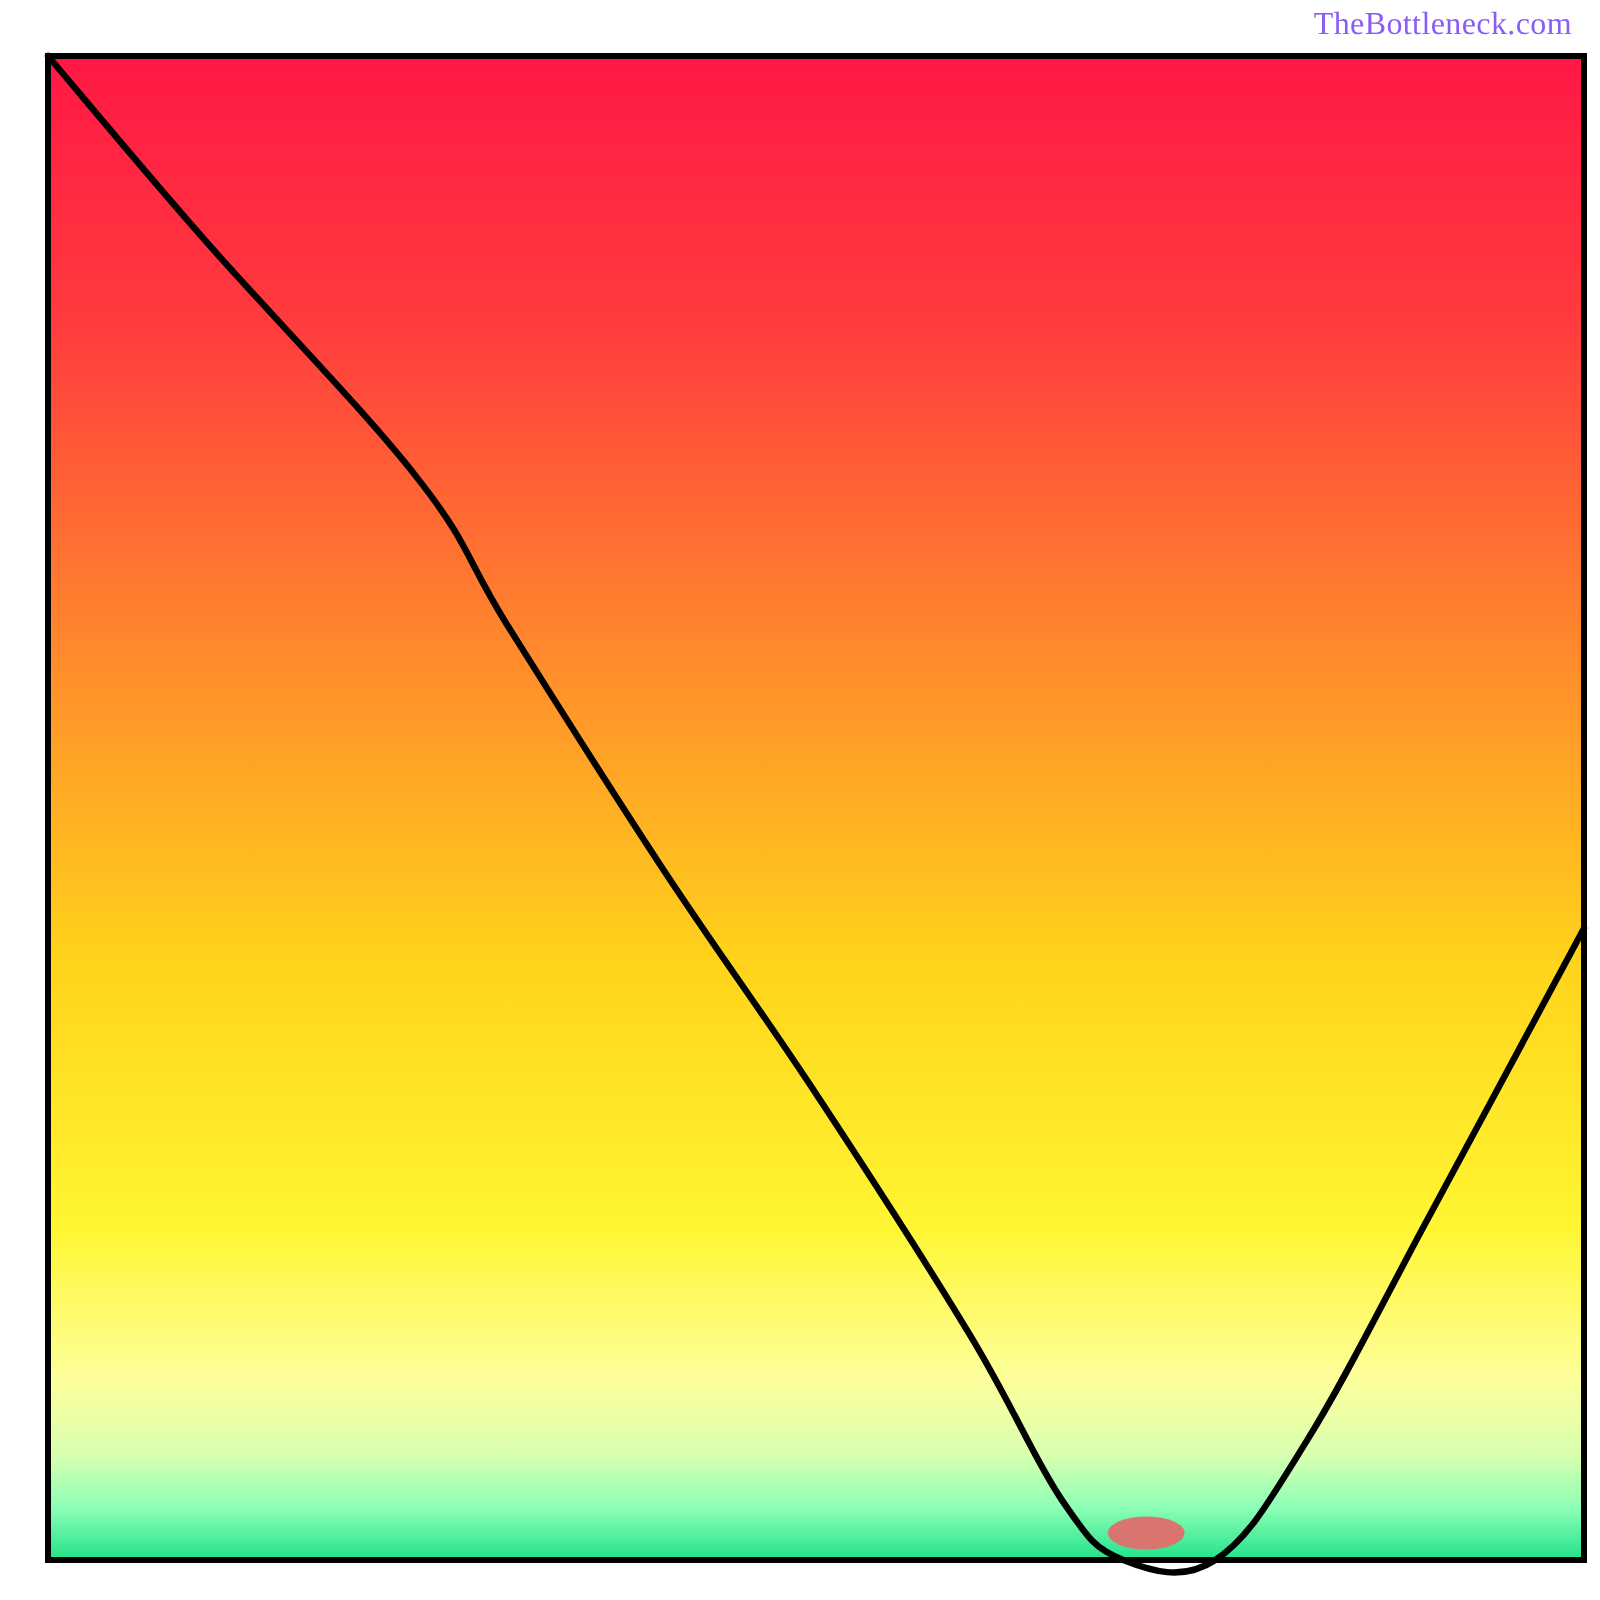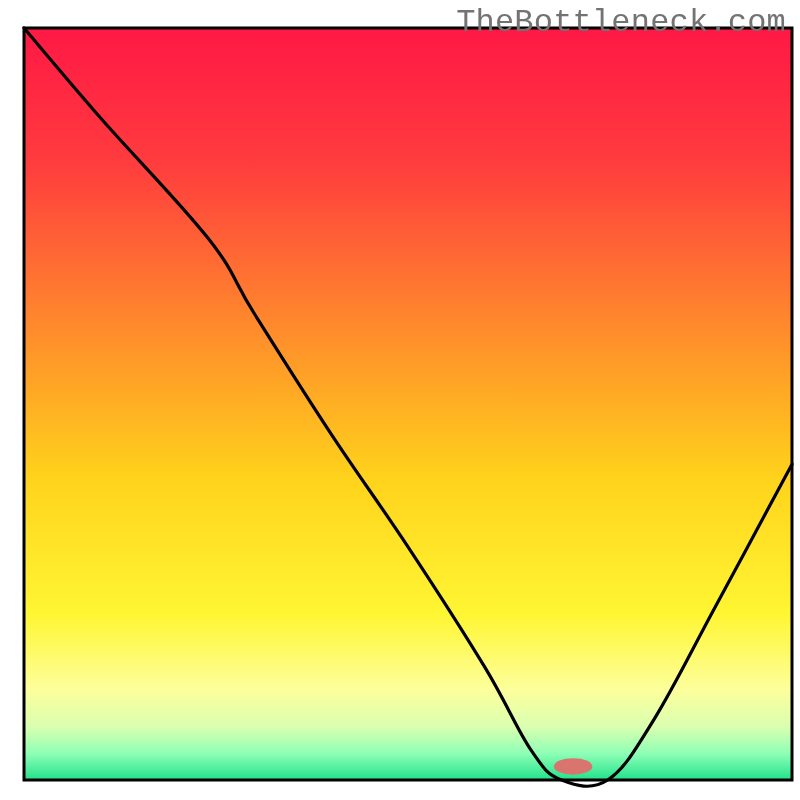--- a/index.html
+++ b/index.html
@@ -12,24 +12,24 @@
   }
   .chart-wrap {
     position: relative;
     width: 800px;
     height: 800px;
   }
   .watermark {
     position: absolute;
     top: 4px;
     right: 14px;
-    font-family: Liberation Mono, monospace;
-    font-size: 32px;
+    font-family: Liberation Serif, serif;
+    font-size: 16px;
     font-weight: 500;
-    color: #737373;
+    color: #8b5cf6;
     letter-spacing: 0.2px;
     z-index: 5;
   }
   svg.chart {
     position: absolute;
     top: 0;
     left: 0;
     width: 800px;
     height: 800px;
     display: block;

